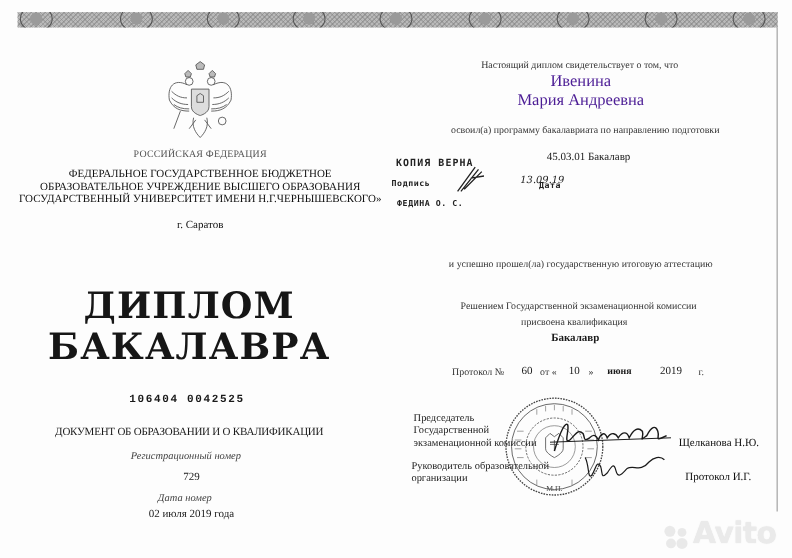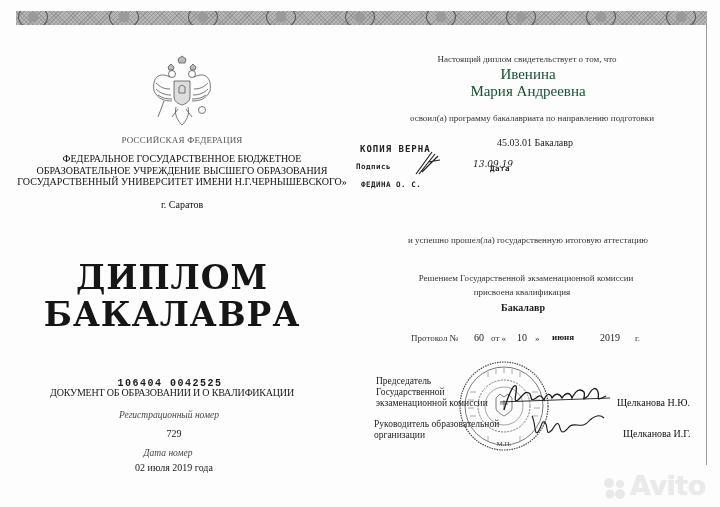--- a/index.html
+++ b/index.html
@@ -36,21 +36,21 @@
   .title {
     font-family: "DejaVu Serif", serif; font-size: 33px; font-weight: bold;
     letter-spacing: 1px; color: #161616; line-height: 37px;
   }
   .serial { font-family: "Liberation Mono", monospace; font-size: 10px; font-weight: bold; letter-spacing: 1.5px; }
   .doc-type { font-size: 10px; letter-spacing: -0.2px; }
   .ital { font-style: italic; font-size: 9.5px; color: #444; }
   .val { font-size: 10px; }
 
   .small { font-size: 9px; color: #333; }
-  .name { font-size: 15px; line-height: 17px; color: #14532d; }
+  .name { font-size: 15px; line-height: 17px; color: #4c1d95; }
   .bold10 { font-size: 10px; font-weight: bold; }
   .num10 { font-size: 10px; }
 
   .stamp-copy { font-family: "DejaVu Sans Mono", monospace; font-size: 9px; font-weight: bold; color: #222; letter-spacing: 1px; }
   .stamp-copy-s { font-family: "DejaVu Sans Mono", monospace; font-size: 7.5px; font-weight: bold; color: #222; letter-spacing: 0.5px; }
   .handwriting { font-family: "DejaVu Serif", serif; font-style: italic; font-size: 9px; color: #222; }
 
   .sig-label { font-size: 9.5px; line-height: 11px; color: #222; }
   .sig-name { font-size: 10px; color: #111; }
 
@@ -111,21 +111,21 @@
     <div>ОБРАЗОВАТЕЛЬНОЕ УЧРЕЖДЕНИЕ ВЫСШЕГО ОБРАЗОВАНИЯ</div>
     <div>ГОСУДАРСТВЕННЫЙ УНИВЕРСИТЕТ ИМЕНИ Н.Г.ЧЕРНЫШЕВСКОГО»</div>
   </div>
   <div class="abs center org" style="left:182px; top:199px;">г. Саратов</div>
 
   <div class="abs center title" style="left:172px; top:259px;">
     <div>ДИПЛОМ</div>
     <div>БАКАЛАВРА</div>
   </div>
 
-  <div class="abs center serial" style="left:170px; top:358px;margin-top:20px;">106404  0042525</div>
+  <div class="abs center serial" style="left:170px; top:358px;">106404  0042525</div>
 
   <div class="abs center doc-type" style="left:172px; top:387px;">ДОКУМЕНТ ОБ ОБРАЗОВАНИИ И О КВАЛИФИКАЦИИ</div>
 
   <div class="abs center ital" style="left:169px; top:410px;">Регистрационный номер</div>
   <div class="abs center val" style="left:174px; top:428px;">729</div>
 
   <div class="abs center ital" style="left:168px; top:448px;">Дата номер</div>
   <div class="abs center val" style="left:174px; top:462px;">02 июля 2019 года</div>
 
   <div class="abs center small" style="left:527px; top:54px;">Настоящий диплом свидетельствует о том, что</div>
@@ -189,21 +189,21 @@
   </svg>
   <div class="abs sig-name" style="left:617px; top:397px;">Щелканова Н.Ю.</div>
 
   <div class="abs sig-label" style="left:374px; top:419px;">
     <div>Руководитель образовательной</div>
     <div>организации</div>
   </div>
   <svg class="signature" style="left:530px; top:410px;" width="80" height="30" viewBox="0 0 80 30">
     <path d="M2 6 C6 14 4 26 8 22 C12 16 12 8 16 14 C18 20 16 26 22 20 C26 14 28 10 30 18 C32 26 36 20 40 16 C46 12 52 20 60 10 C64 6 70 4 74 8" fill="none" stroke="#1a1a1a" stroke-width="1.1"></path>
   </svg>
-  <div class="abs sig-name" style="left:623px; top:428px;">Щелканова И.Г.</div>
+  <div class="abs sig-name" style="left:623px; top:428px;">Протокол И.Г.</div>
 
   <svg class="avito-dots" viewBox="0 0 26 24">
     <circle cx="7" cy="7" r="5" fill="rgba(232,232,232,0.95)"></circle>
     <circle cx="18" cy="8" r="4" fill="rgba(232,232,232,0.95)"></circle>
     <circle cx="8" cy="18" r="4.5" fill="rgba(232,232,232,0.95)"></circle>
     <circle cx="18" cy="18" r="5" fill="rgba(232,232,232,0.95)"></circle>
   </svg>
   <div class="avito" style="left:630px;">Avito</div>
 
 </div>

